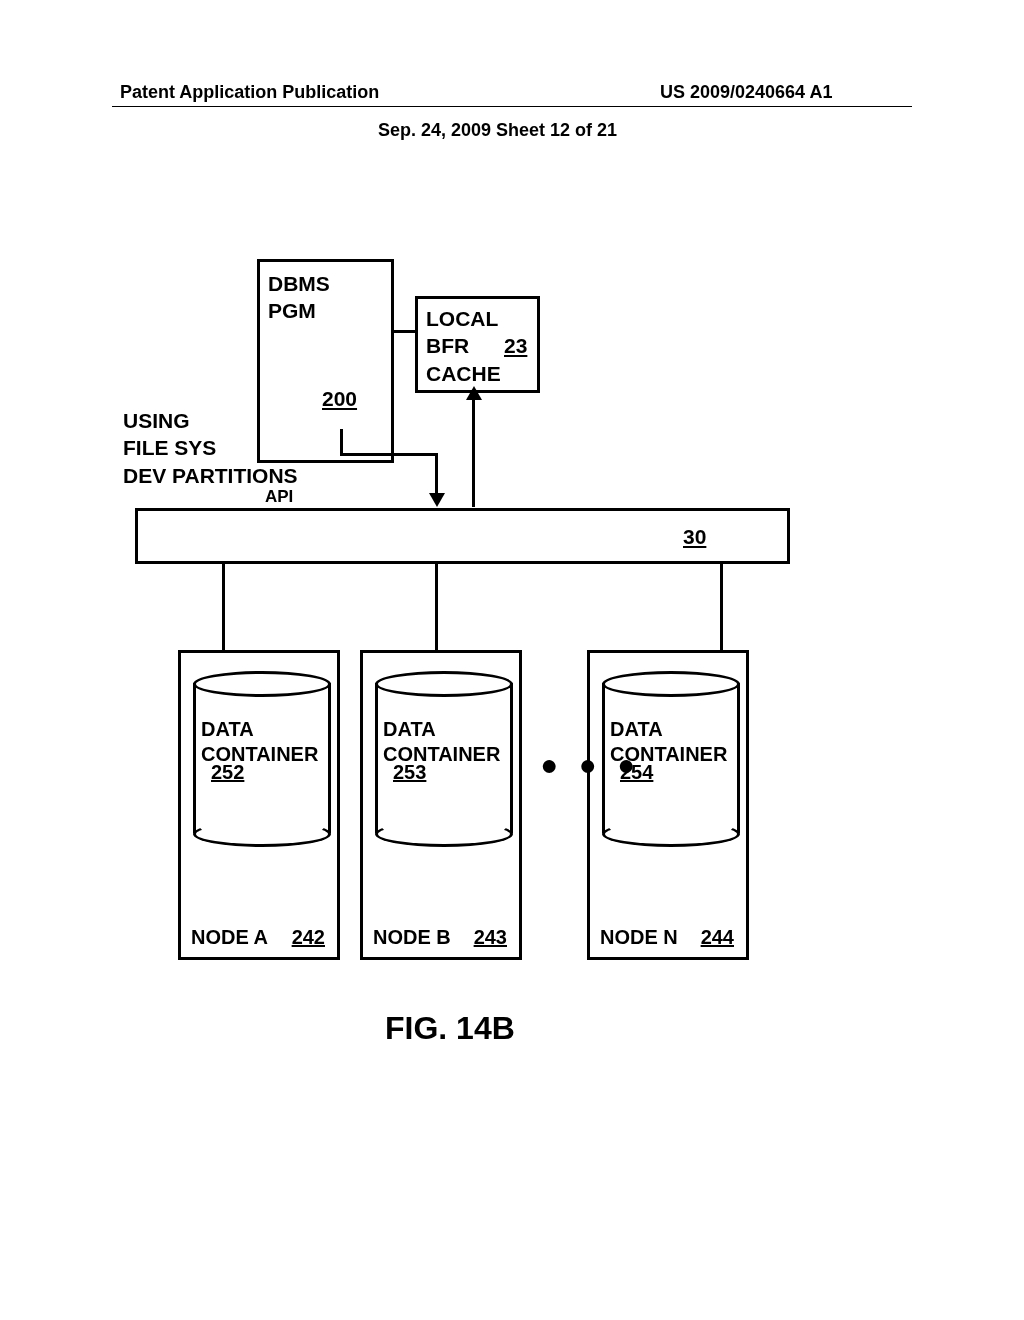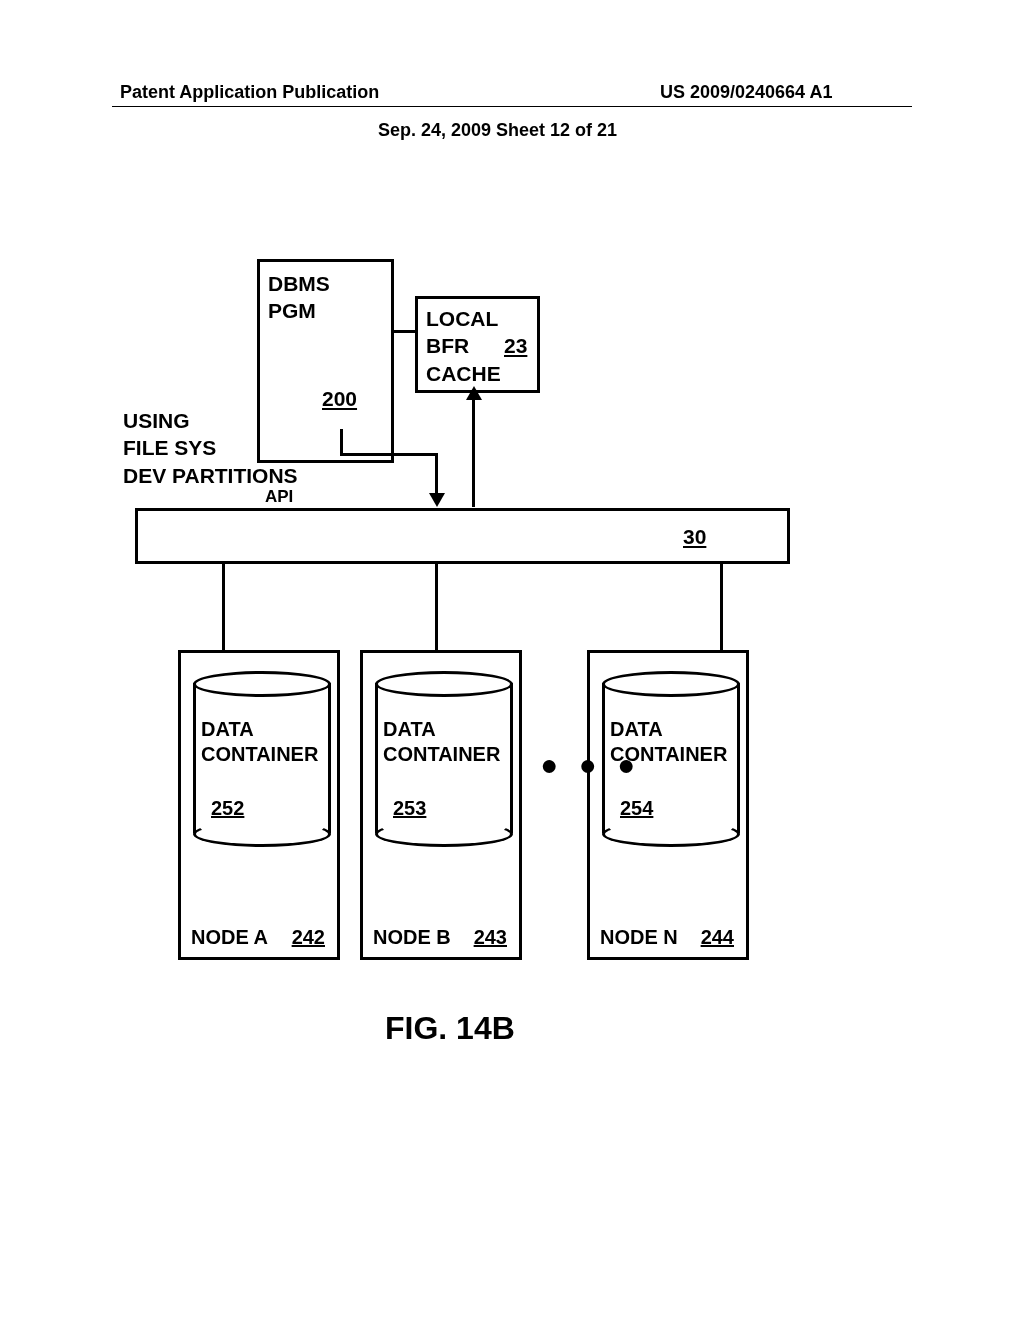--- a/index.html
+++ b/index.html
@@ -168,21 +168,20 @@
     line-height: 1.25;
     margin-top: 12px;
   }
   .cyl-ref {
     position: absolute;
     top: 90px;
     left: 18px;
     font-size: 20px;
     font-weight: bold;
     text-decoration: underline;
-    margin-top: 36px;
   }
   .ellipsis {
     position: absolute;
     top: 748px;
     left: 540px;
     font-size: 30px;
     font-weight: bold;
     letter-spacing: 6px;
   }
   .fig-label {

